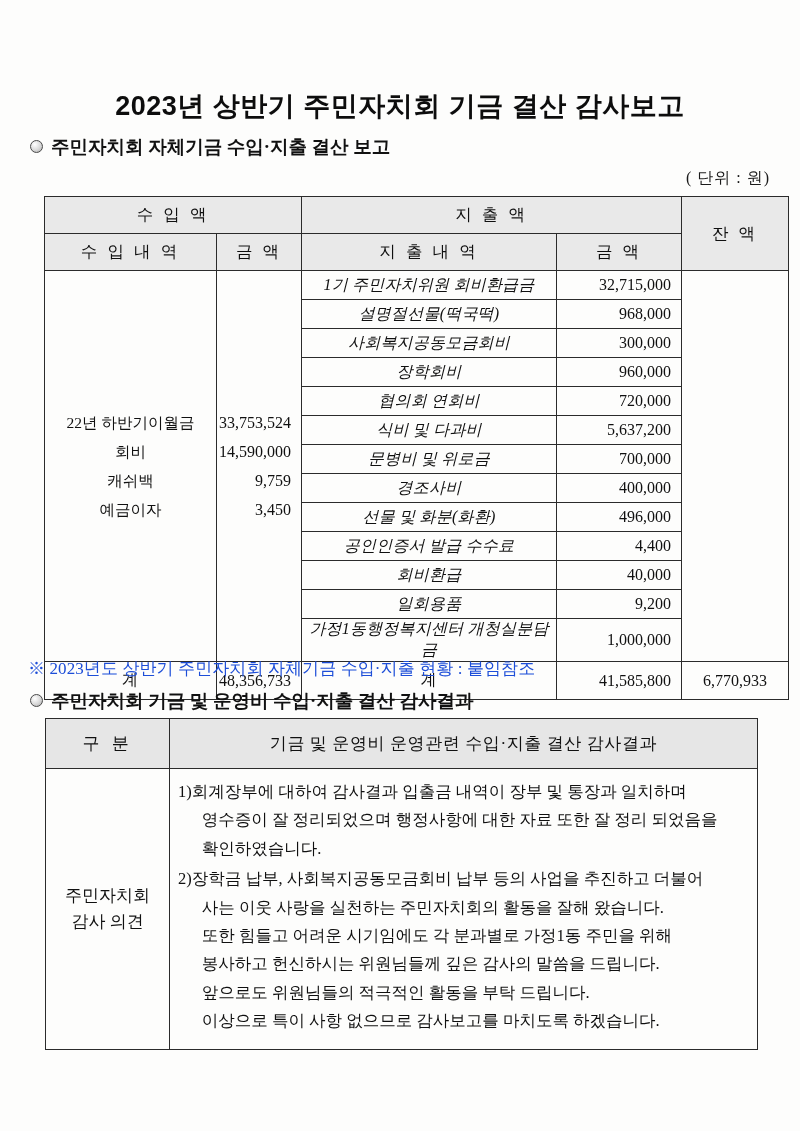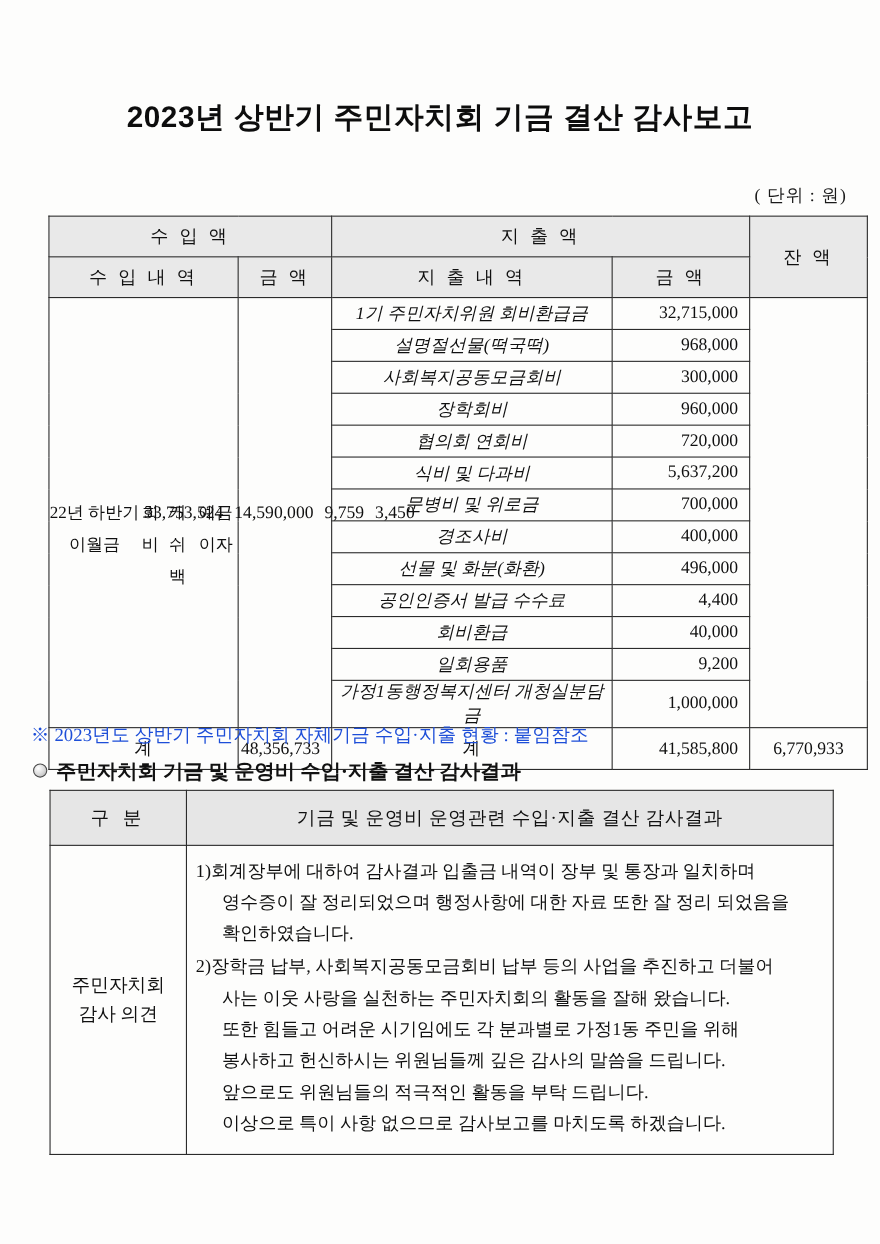--- a/index.html
+++ b/index.html
@@ -119,21 +119,21 @@
     padding-right: 10px;
     height: 29px;
     font-family: "Liberation Serif", "DejaVu Serif", serif;
   }
   table.ledger td.income-block {
     vertical-align: middle;
     padding: 0;
   }
   .stack {
     display: flex;
-    flex-direction: row;
+    flex-direction: column;
     justify-content: center;
     height: 100%;
   }
   .stack .row-line {
     height: 29px;
     line-height: 29px;
     font-size: 15.5px;
   }
   .stack.nums .row-line {
     text-align: right;
@@ -220,20 +220,24 @@
     padding-left: 10px;
   }
 </style>
 </head>
 <body>
 
 <div class="page">
 
   <h1 class="doc-title">2023년 상반기 주민자치회 기금 결산 감사보고</h1>
 
+  <div class="section-heading" id="heading-1">
+    <span class="bullet-dot"></span>
+    <span>주민자치회 자체기금 수입·지출 결산 보고</span>
+  </div>
 
   <div class="unit-note">( 단위 : 원)</div>
 
   <table class="ledger">
     <colgroup>
       <col style="width:172px">
       <col style="width:85px">
       <col style="width:255px">
       <col style="width:125px">
       <col style="width:107px">

